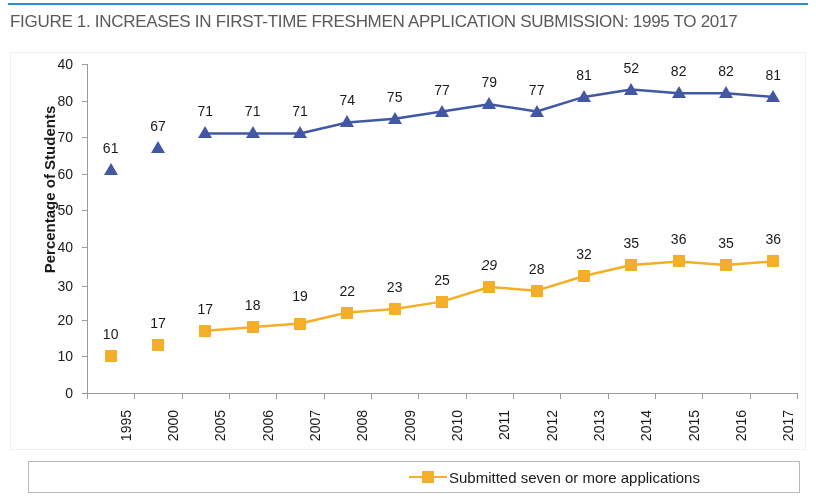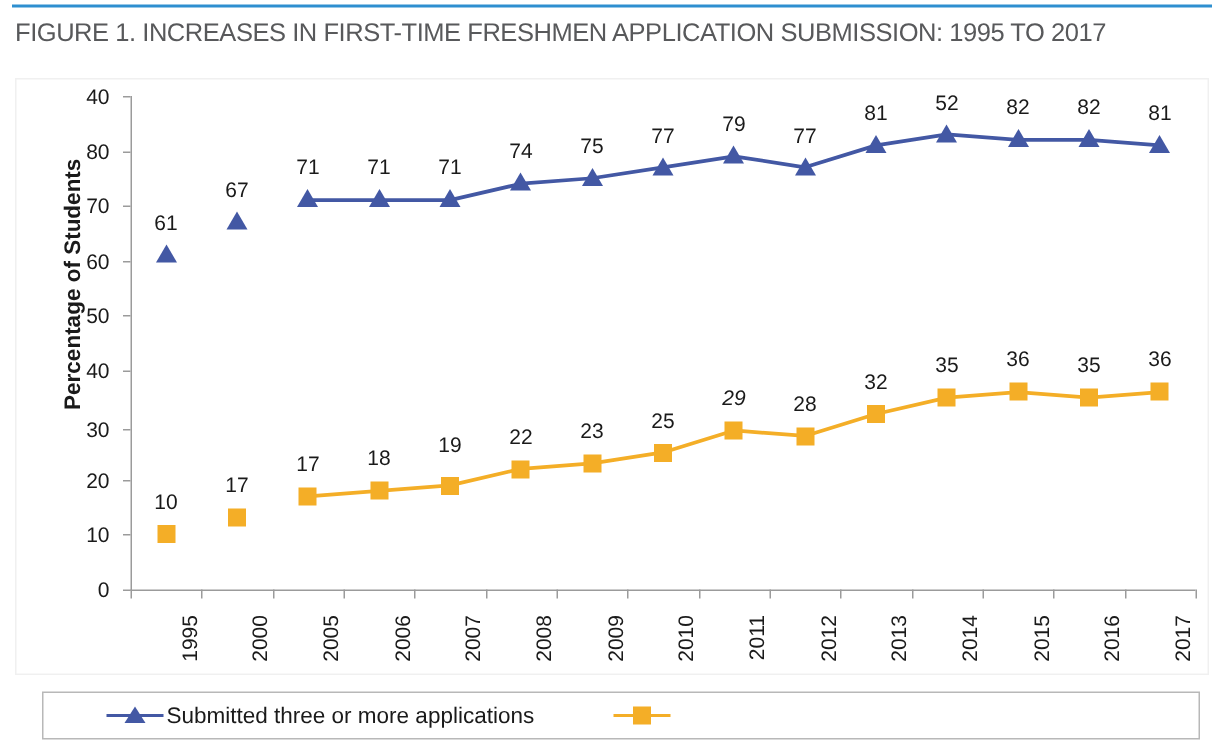--- a/index.html
+++ b/index.html
@@ -357,26 +357,20 @@
         <div class="dlabel" style="left: 497px; top: 198.022px;">32</div>
         <div class="dlabel" style="left: 544.333px; top: 187.056px;">35</div>
         <div class="dlabel" style="left: 591.667px; top: 183.4px;">36</div>
         <div class="dlabel" style="left: 639px; top: 187.056px;">35</div>
         <div class="dlabel" style="left: 686.333px; top: 183.4px;">36</div>
       </div>
   </div>
 </div>
 
 <div id="legend">
-    <div class="legend-entry" id="legend-entry-0">
-      <span class="legend-swatch">
-        <span class="legend-line blue" style="background: rgb(67, 88, 164);"></span>
-        <span class="legend-mark-tri" style="border-bottom-color: rgb(67, 88, 164);"></span>
-      </span>
-      <span class="legend-label">Submitted three or more applications</span>
-    </div>
     <div class="legend-entry" id="legend-entry-1">
       <span class="legend-swatch">
         <span class="legend-line orange" style="background: rgb(244, 174, 39);"></span>
         <span class="legend-mark-sq" style="background: rgb(244, 174, 39);"></span>
       </span>
+      <span class="legend-label">Submitted seven or more applications</span>
     </div>
   </div>
 
 </body></html>

